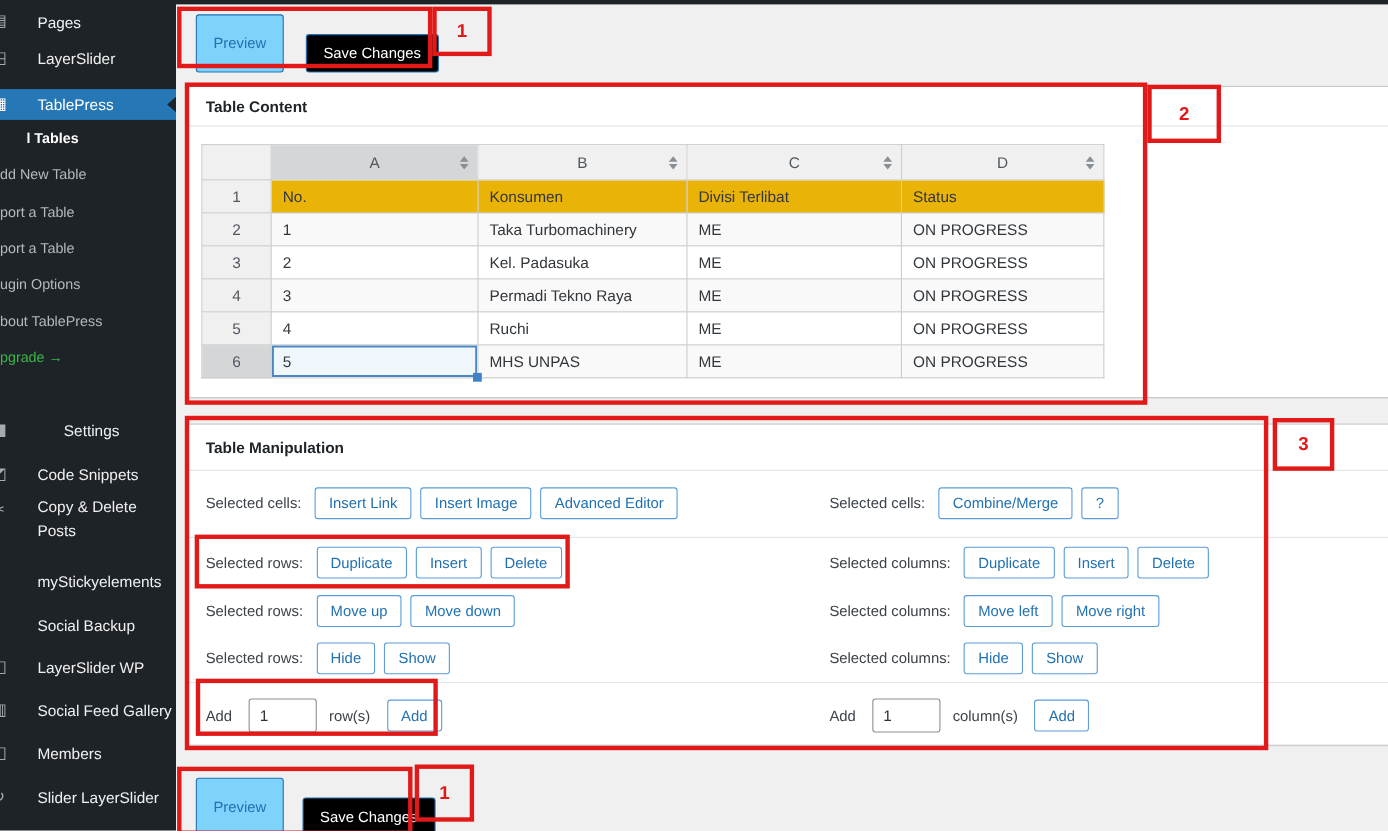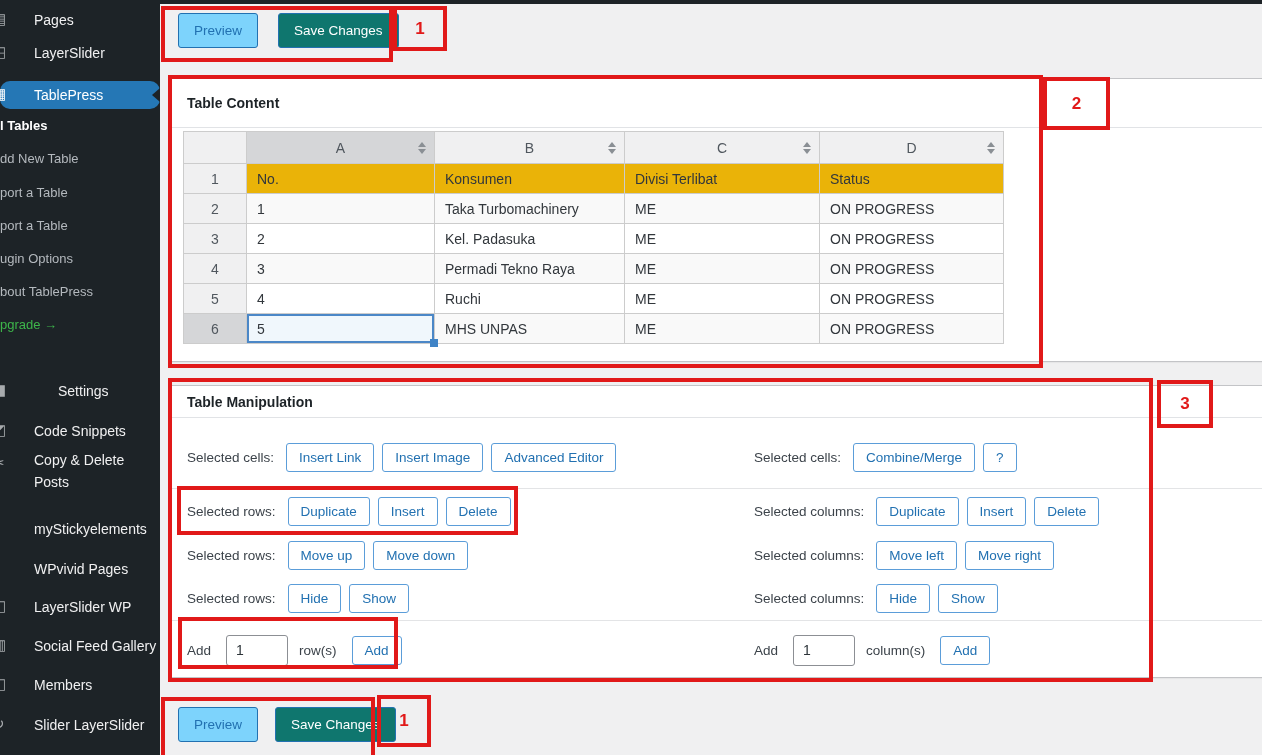--- a/index.html
+++ b/index.html
@@ -25,32 +25,32 @@
   .sub-item.upgrade { color:#3db54a; }
   .side-item.wrap2 { height:44px; }
   .side-item.wrap2 .lbl { line-height:1.55; width:128px; }
 
   
   .content { position:absolute; left:160px; top:0; width:1102px; height:755px; background:#f0f0f1; }
 
   .btn { display:inline-flex; align-items:center; justify-content:center; border-radius:3px;
     font-size:13.5px; cursor:pointer; white-space:nowrap; }
   .btn-secondary { background:#7dd3fc; border:1px solid #2271b1; color:#2271b1; padding:9px 15px; }
-  .btn-primary { background:#0f766e; border:1px solid #2271b1; color:#fff; padding:9px 15px; }
+  .btn-primary { background:#000000; border:1px solid #2271b1; color:#fff; padding:9px 15px;margin-top:18px; }
 
   .toolbar-top { position:absolute; left:18px; top:13px; display:flex; gap:20px; }
   .toolbar-bottom { position:absolute; left:18px; top:707px; display:flex; gap:17px; }
 
   .panel { position:absolute; left:10px; right:-2px; background:#fff; border:1px solid #c3c4c7;
     box-shadow:0 1px 1px rgba(0,0,0,.04); }
-  .panel-header { height:49px; border-bottom:1px solid #e1e3e6; display:flex; align-items:center;
+  .panel-header { height:36px; border-bottom:1px solid #e1e3e6; display:flex; align-items:center;
     padding-left:16px; font-weight:bold; font-size:14px; color:#1d2327; }
   #panel-content { top:78px; height:284px; }
   #panel-manip { top:385px; height:293px; }
-  #panel-manip .panel-header { height:32px; }
+  #panel-manip .panel-header { height:42px; }
 
   
   .sheet { position:absolute; left:12px; top:52px; border-collapse:collapse; font-size:14px; color:#32373c; }
   .sheet td, .sheet th { border:1px solid #ccc; height:30px; padding:0 10px; text-align:left; font-weight:400; }
   .sheet th { height:32px; }
   .rownum { background:#f0f0f1; text-align:center !important; width:63px; color:#50575e; cursor:pointer; }
   .rownum.sel { background:#d5d6d8; }
   .colhead { background:#f0f0f1; position:relative; text-align:center !important; color:#50575e; cursor:pointer; }
   .colhead.sel { background:#d5d6d8; }
   .col-a{width:188px}.col-b{width:190px}.col-c{width:195px}.col-d{width:184px}
@@ -93,27 +93,27 @@
 <div class="sidebar">
 
   <div class="side-item" style="top:6px;">
     <span class="side-icon">▤</span>
     <span class="lbl">Pages</span>
   </div>
   <div class="side-item" style="top:39px;">
     <span class="side-icon">◳</span>
     <span class="lbl">LayerSlider</span>
   </div>
-  <div class="side-item active" style="top:81px;border-radius:10px;">
+  <div class="side-item active" style="top:81px;">
     <span class="side-icon">▦</span>
     <span class="lbl">TablePress</span>
     <span class="wedge"></span>
   </div>
 
-  <div class="sub-item current" style="top:114px;">
+  <div class="sub-item current" style="top:114px;margin-left:24px;">
     <span>l Tables</span>
     </div>
   <div class="sub-item" style="top:147px;">
     <span>dd New Table</span>
     </div>
   <div class="sub-item" style="top:181px;">
     <span>port a Table</span>
     </div>
   <div class="sub-item" style="top:214px;">
     <span>port a Table</span>
@@ -138,21 +138,21 @@
     </div>
   <div class="side-item" style="top:417px;">
     <span class="side-icon">◩</span>
     <span class="lbl">Code Snippets</span>
     </div>
   <div class="side-item" style="top:515px;">
     <span class="lbl">myStickyelements</span>
     </div>
   <div class="side-item" style="top:555px;">
     <span class="side-icon">◔</span>
-    <span class="lbl">WPvivid Pages</span>
+    <span class="lbl">Social Backup</span>
     </div>
   <div class="side-item" style="top:593px;">
     <span class="side-icon">◧</span>
     <span class="lbl">LayerSlider WP</span>
     </div>
   <div class="side-item" style="top:671px;">
     <span class="side-icon">◫</span>
     <span class="lbl">Members</span>
     </div>
   <div class="side-item" style="top:632px;">

